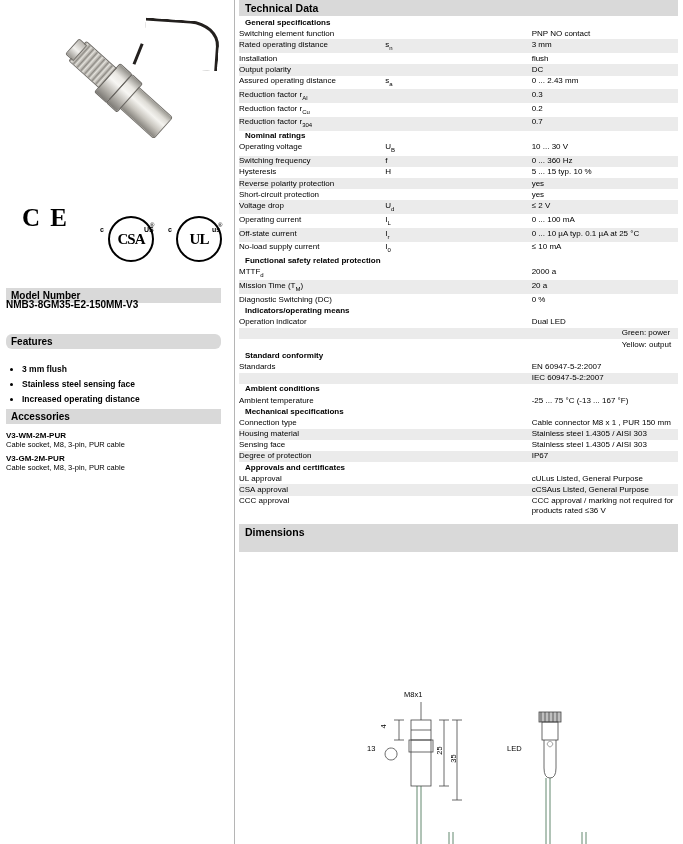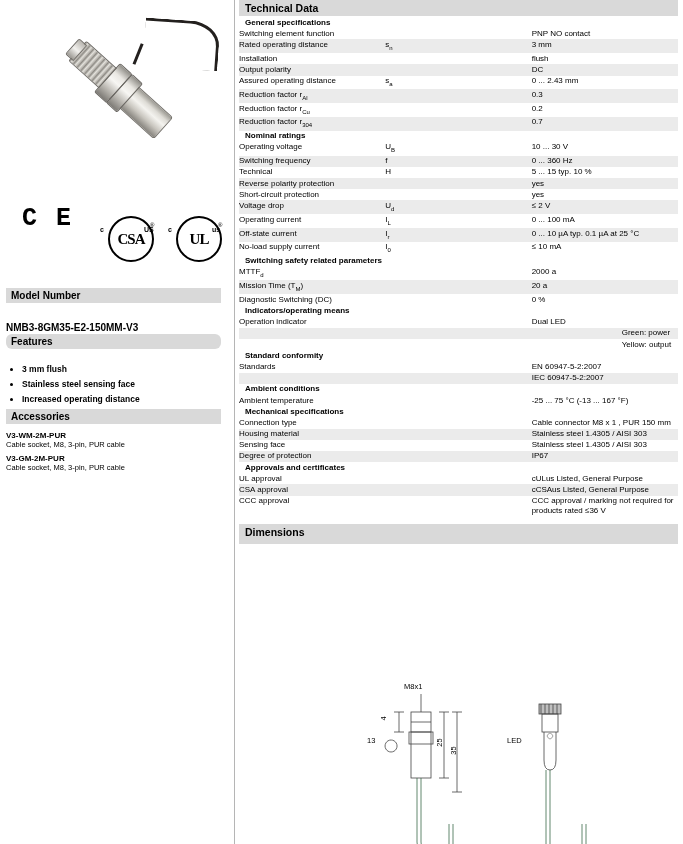--- a/index.html
+++ b/index.html
@@ -132,21 +132,21 @@
     top: 196px;
     width: 190px;
     height: 52px;
   }
   .ce-mark {
     position: absolute;
     left: 0;
     top: 8px;
     font-size: 25px;
     letter-spacing: 2px;
-    font-family: Liberation Mono, monospace;
+    font-family: Liberation Serif, serif;
     font-weight: bold;
   }
   .csa-mark, .ul-mark {
     position: absolute;
     top: 2px;
     width: 56px;
     height: 46px;
   }
   .csa-mark { left: 78px; }
   .ul-mark { left: 146px; }
@@ -195,21 +195,21 @@
     background: #d9d9d9;
     color: #000;
     font-weight: bold;
     font-size: 10px;
     padding: 2px 0 0 5px;
     box-sizing: border-box;
   }
   .model-number-value {
     position: absolute;
     left: 6px;
-    top: 322px;
+    top: 299px;
     font-weight: bold;
     font-size: 10px;
   }
   .feature-list {
     position: absolute;
     left: 6px;
     top: 362px;
     width: 215px;
     margin: 0;
     padding: 0 0 0 16px;
@@ -273,21 +273,21 @@
     padding-left: 6px;
     background: #ffffff;
   }
   tr.shade td { background: #ebebeb; }
   .sub { font-size: 6px; vertical-align: sub; }
 
   
   .dim-bar {
     position: relative;
     width: 439px;
-    height: 20px;
+    height: 28px;
     background: #d9d9d9;
     font-weight: bold;
     font-size: 10.5px;
     padding: 2px 0 0 6px;
     box-sizing: border-box;
     margin-top: 7px;
   }
   .dim-area {
     position: relative;
     width: 439px;
@@ -421,21 +421,21 @@
             <td class="c-label">Operating voltage</td>
             <td class="c-sym">U<span class="sub">B</span></td>
             <td class="c-val">10 ... 30 V</td>
           </tr>
           <tr class="shade">
             <td class="c-label">Switching frequency</td>
             <td class="c-sym">f</td>
             <td class="c-val">0 ... 360 Hz</td>
           </tr>
           <tr class="">
-            <td class="c-label">Technical</td>
+            <td class="c-label">Hysteresis</td>
             <td class="c-sym">H</td>
             <td class="c-val">5 ... 15 typ. 10  %</td>
           </tr>
           <tr class="shade">
             <td class="c-label">Reverse polarity protection</td>
             <td class="c-sym"></td>
             <td class="c-val">yes</td>
           </tr>
           <tr class="">
             <td class="c-label">Short-circuit protection</td>
@@ -456,21 +456,21 @@
             <td class="c-label">Off-state current</td>
             <td class="c-sym">I<span class="sub">r</span></td>
             <td class="c-val">0 ... 10 µA typ. 0.1 µA at 25 °C</td>
           </tr>
           <tr class="">
             <td class="c-label">No-load supply current</td>
             <td class="c-sym">I<span class="sub">0</span></td>
             <td class="c-val">≤ 10 mA</td>
           </tr>
           <tr class="group">
-            <td colspan="3">Switching safety related parameters</td>
+            <td colspan="3">Functional safety related protection</td>
           </tr>
           <tr class="">
             <td class="c-label">MTTF<span class="sub">d</span></td>
             <td class="c-sym"></td>
             <td class="c-val">2000 a</td>
           </tr>
           <tr class="shade">
             <td class="c-label">Mission Time (T<span class="sub">M</span>)</td>
             <td class="c-sym"></td>
             <td class="c-val">20 a</td>

